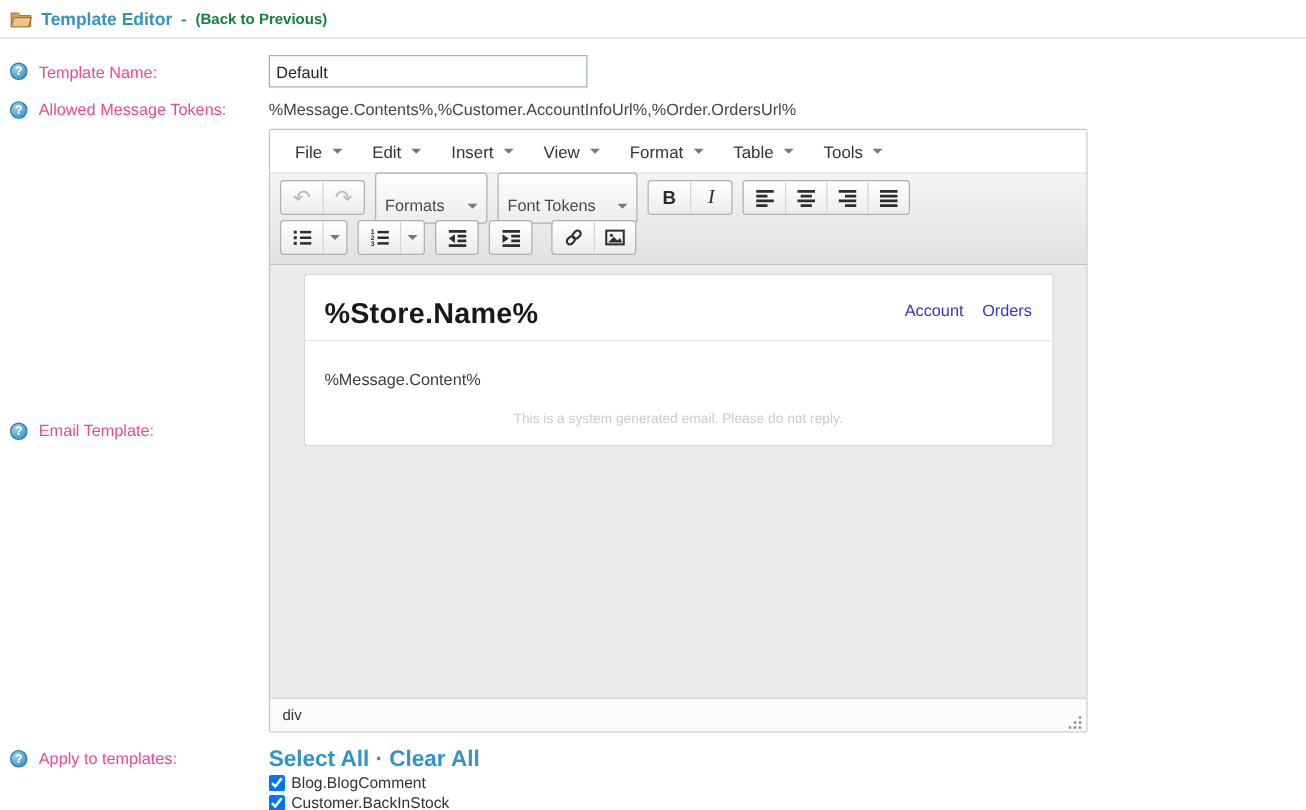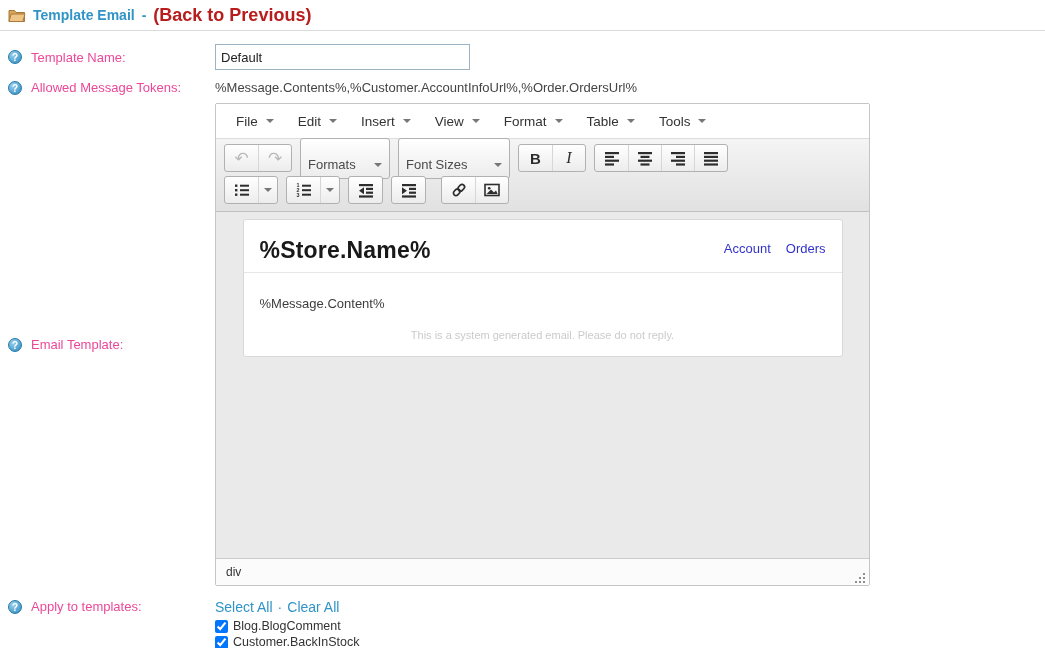--- a/index.html
+++ b/index.html
@@ -4,21 +4,21 @@
 <style>
   * { margin:0; padding:0; box-sizing:border-box; }
   html,body { background:#fff; }
   body { font-family:"Liberation Sans", sans-serif; }
   .page { position:relative; width:1045px; height:648px; background:#fff; overflow:hidden; }
 
   
   .hdr { height:31px; display:flex; align-items:center; gap:7px; padding:0 8px; border-bottom:1px solid #dadada; }
   .hdr-title { color:#3094c7; font-weight:bold; font-size:14px; cursor:pointer; }
   .hdr-dash { color:#3094c7; font-weight:bold; font-size:14px; }
-  .hdr-back { color:#b91c1c; font-weight:bold; font-size:18px; cursor:pointer;text-align:center; }
+  .hdr-back { color:#15803d; font-weight:bold; font-size:12px; cursor:pointer;text-align:center; }
 
   
   .frow { display:flex; align-items:center; }
   .fleft { flex:0 0 215px; display:flex; align-items:center; gap:9px; padding-left:8px; }
   .flabel { font-size:13px; color:#ec4899; white-space:nowrap; }
   .help { width:14px; height:14px; border-radius:50%; flex:0 0 14px;
           background:radial-gradient(circle at 35% 30%, #9ad3ef, #2b86bd);
           border:1px solid #2579ab; color:#fff; font-size:10px; font-weight:bold;
           text-align:center; line-height:13px; cursor:pointer; }
 
@@ -66,39 +66,39 @@
   .mail-body { padding:23px 16px 0; font-size:13px; color:#3d3d3d; }
   .mail-foot { text-align:center; color:#cbcbcb; font-size:11px; padding:18px 0 15px; }
 
   .statusbar { height:27px; background:#fbfbfb; border-top:1px solid #cbcbcb; display:flex;
                align-items:center; justify-content:space-between; padding:0 3px 0 10px; }
   .status-path { font-size:12px; color:#333; cursor:pointer; }
   .resize-grip { align-self:flex-end; cursor:nwse-resize; margin-bottom:1px; }
 
   
   .apply-col { display:flex; flex-direction:column; }
-  .apply-links { display:flex; gap:5px; font-size:14px; font-weight:normal; color:#3094c7; height:16px; align-items:center; }
+  .apply-links { display:flex; gap:5px; font-size:18px; font-weight:bold; color:#3094c7; height:16px; align-items:center; }
   .apply-link { cursor:pointer; color:#3094c7; }
   .chk-list { margin-top:3px; }
   .chk-row { display:flex; align-items:center; gap:5px; height:16px; font-size:12.5px; color:#333; }
   .chk-row input { width:13px; height:13px; cursor:pointer; }
 </style>
 </head>
 <body>
 
 <div class="page">
 
   <div class="hdr">
     <span>
       <svg class="icon-svg" width="18" height="14" viewBox="0 0 18 14">
         <path d="M1,2.5 h5.5 l1.5,2 h8.5 v9 H1 z" fill="#d9a558" stroke="#a8793a" stroke-width="1"></path>
         <path d="M3.2,6 h13.8 l-2.2,7.5 H1 z" fill="#eec584" stroke="#a8793a" stroke-width="1"></path>
       </svg>
     </span>
-    <span class="hdr-title">Template Email</span>
+    <span class="hdr-title">Template Editor</span>
     <span class="hdr-dash">-</span>
     <span class="hdr-back">(Back to Previous)</span>
   </div>
 
   <div class="frow row-name">
     <div class="fleft">
       <span class="help">?</span>
       <span class="flabel">Template Name:</span>
     </div>
     <input class="name-input" type="text" value="Default" style="">
@@ -162,21 +162,21 @@
               </div>
           </div>
           <div class="tb-group">
             <div class="tb-btn dd dd-formats">
               <span class="dd-label">Formats</span>
                 <span class="caret"></span>
             </div>
           </div>
           <div class="tb-group">
             <div class="tb-btn dd dd-sizes">
-              <span class="dd-label">Font Sizes</span>
+              <span class="dd-label">Font Tokens</span>
                 <span class="caret"></span>
             </div>
           </div>
           <div class="tb-group">
             <div class="tb-btn">
                 <span class="bold-glyph">B</span>
               </div>
             <div class="tb-btn">
                 <span class="italic-glyph">I</span>
               </div>

